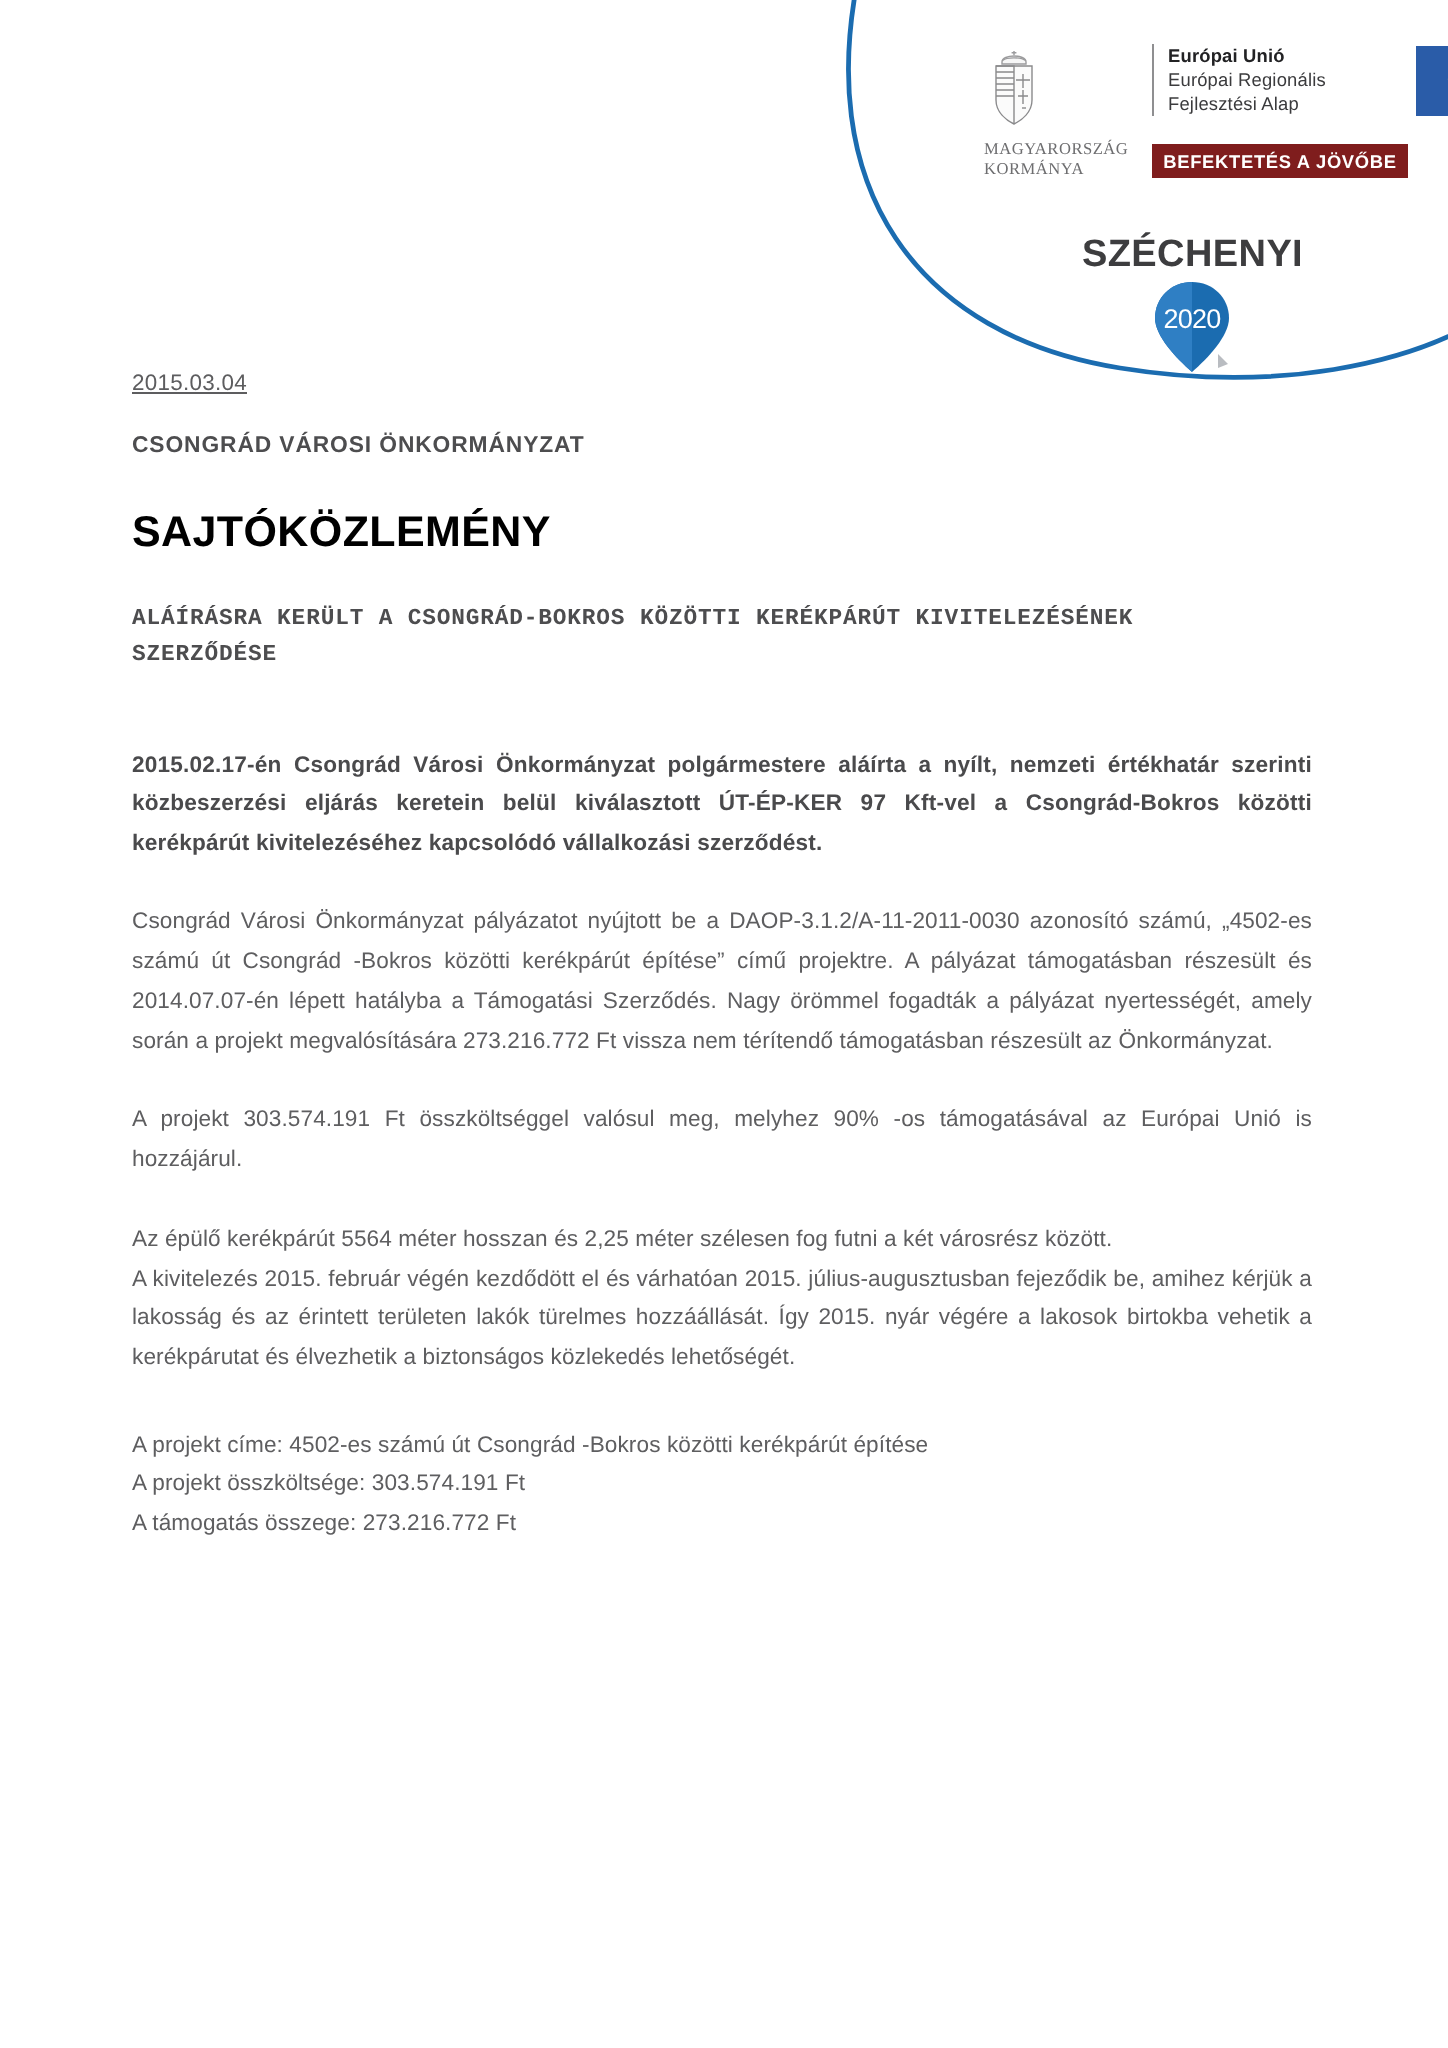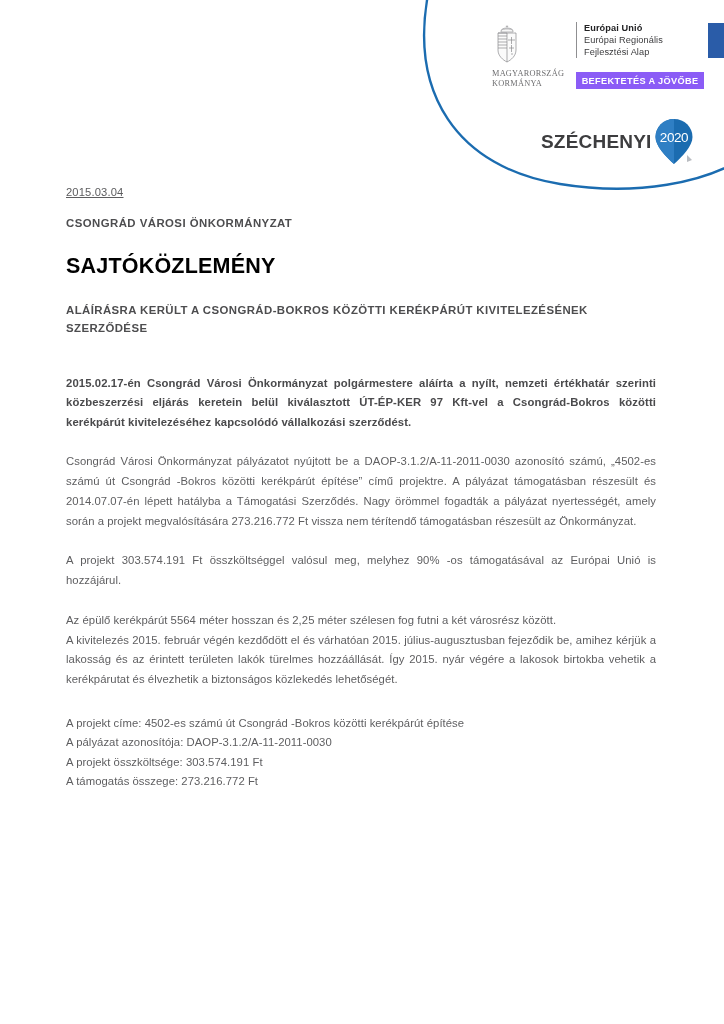--- a/index.html
+++ b/index.html
@@ -78,37 +78,38 @@
     font-variant: small-caps;
     text-transform: uppercase;
   }
 
   .befektetes {
     position: absolute;
     top: 50px;
     left: 84px;
     width: 128px;
     height: 17px;
-    background: #8b5cf6;
+    background: #7f1d1d;
     color: #fff;
     font-size: 9.2px;
     font-weight: bold;
     letter-spacing: .35px;
     display: flex;
     align-items: center;
     justify-content: center;
   }
 
   
   .szechenyi {
     position: absolute;
     top: 117px;
     left: 541px;
     display: flex;
     align-items: center;
+    flex-direction: column;
   }
   .szechenyi .word {
     font-size: 19px;
     font-weight: bold;
     letter-spacing: .2px;
     color: #3d3d3f;
   }
   .szechenyi .pin {
     position: relative;
     width: 42px;
@@ -145,20 +146,21 @@
     letter-spacing: .2px;
   }
   .sub-title {
     margin-top: 22px;
     font-size: 11.4px;
     font-weight: bold;
     color: #4d4d4f;
     letter-spacing: .42px;
     line-height: 1.62;
     max-width: 565px;
+    font-family: Liberation Mono, monospace;
   }
 
   .lead {
     margin-top: 36px;
     font-size: 11.3px;
     font-weight: bold;
     color: #4a4a4c;
     text-align: justify;
     line-height: 1.72;
     letter-spacing: .1px;
@@ -266,18 +268,17 @@
 
   <p class="lead">2015.02.17-én Csongrád Városi Önkormányzat polgármestere aláírta a nyílt, nemzeti értékhatár szerinti közbeszerzési eljárás keretein belül kiválasztott ÚT-ÉP-KER 97 Kft-vel a Csongrád-Bokros közötti kerékpárút kivitelezéséhez kapcsolódó vállalkozási szerződést.</p>
 
   <p class="body">Csongrád Városi Önkormányzat pályázatot nyújtott be a DAOP-3.1.2/A-11-2011-0030 azonosító számú, „4502-es számú út Csongrád -Bokros közötti kerékpárút építése” című projektre. A pályázat támogatásban részesült és 2014.07.07-én lépett hatályba a Támogatási Szerződés. Nagy örömmel fogadták a pályázat nyertességét, amely során a projekt megvalósítására 273.216.772 Ft vissza nem térítendő támogatásban részesült az Önkormányzat.</p>
   <p class="body">A projekt 303.574.191 Ft összköltséggel valósul meg, melyhez 90% -os támogatásával az Európai Unió is hozzájárul.</p>
   <p class="body">Az épülő kerékpárút 5564 méter hosszan és 2,25 méter szélesen fog futni a két városrész között.</p>
   <p class="body tight-follow">A kivitelezés 2015. február végén kezdődött el és várhatóan 2015. július-augusztusban fejeződik be, amihez kérjük a lakosság és az érintett területen lakók türelmes hozzáállását. Így 2015. nyár végére a lakosok birtokba vehetik a kerékpárutat és élvezhetik a biztonságos közlekedés lehetőségét.</p>
 
   <div class="facts">
     <div>A projekt címe: 4502-es számú út Csongrád -Bokros közötti kerékpárút építése</div>
-    <div>A pályázat azonosítója: DAOP-3.1.2/A-11-2011-0030</div>
     <div>A projekt összköltsége: 303.574.191 Ft</div>
     <div>A támogatás összege: 273.216.772 Ft</div>
   </div>
 
 </div>
 
 </body></html>

